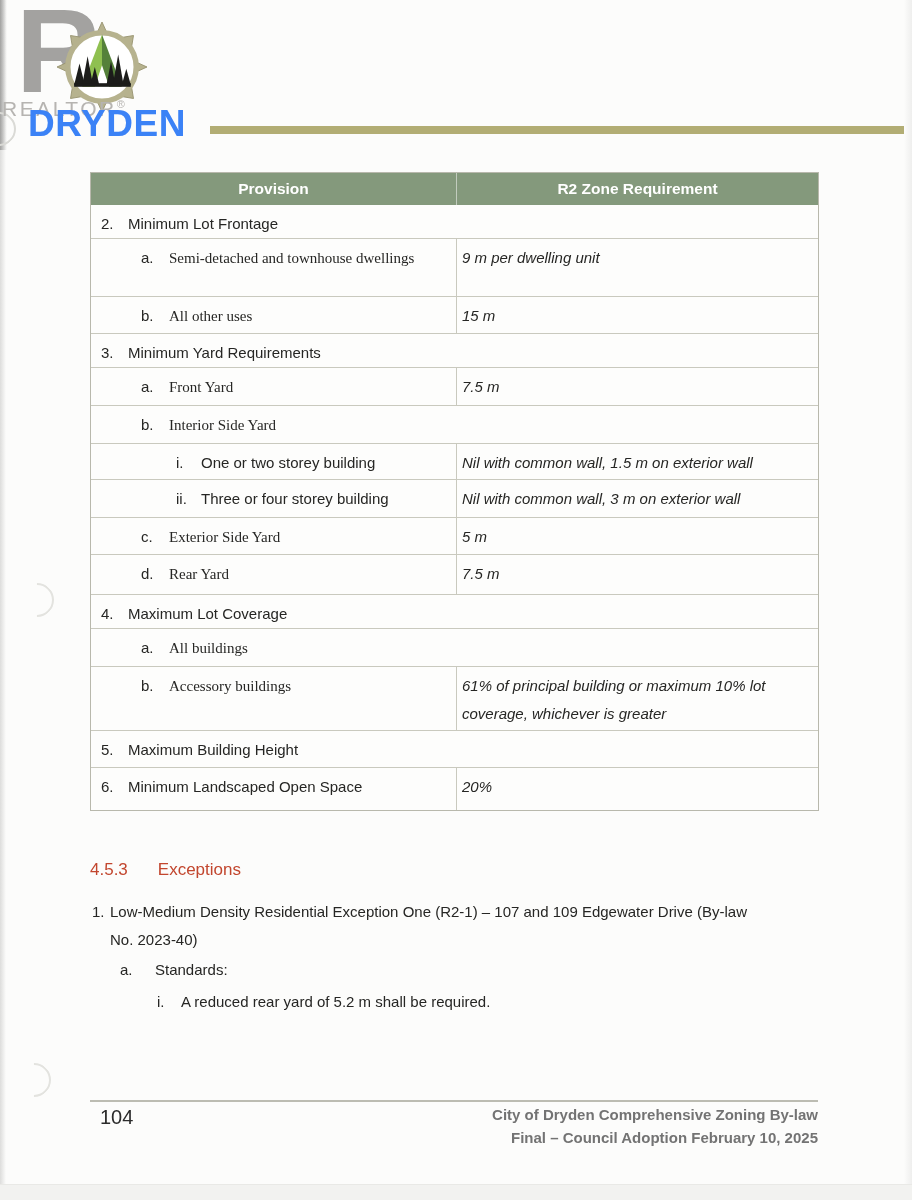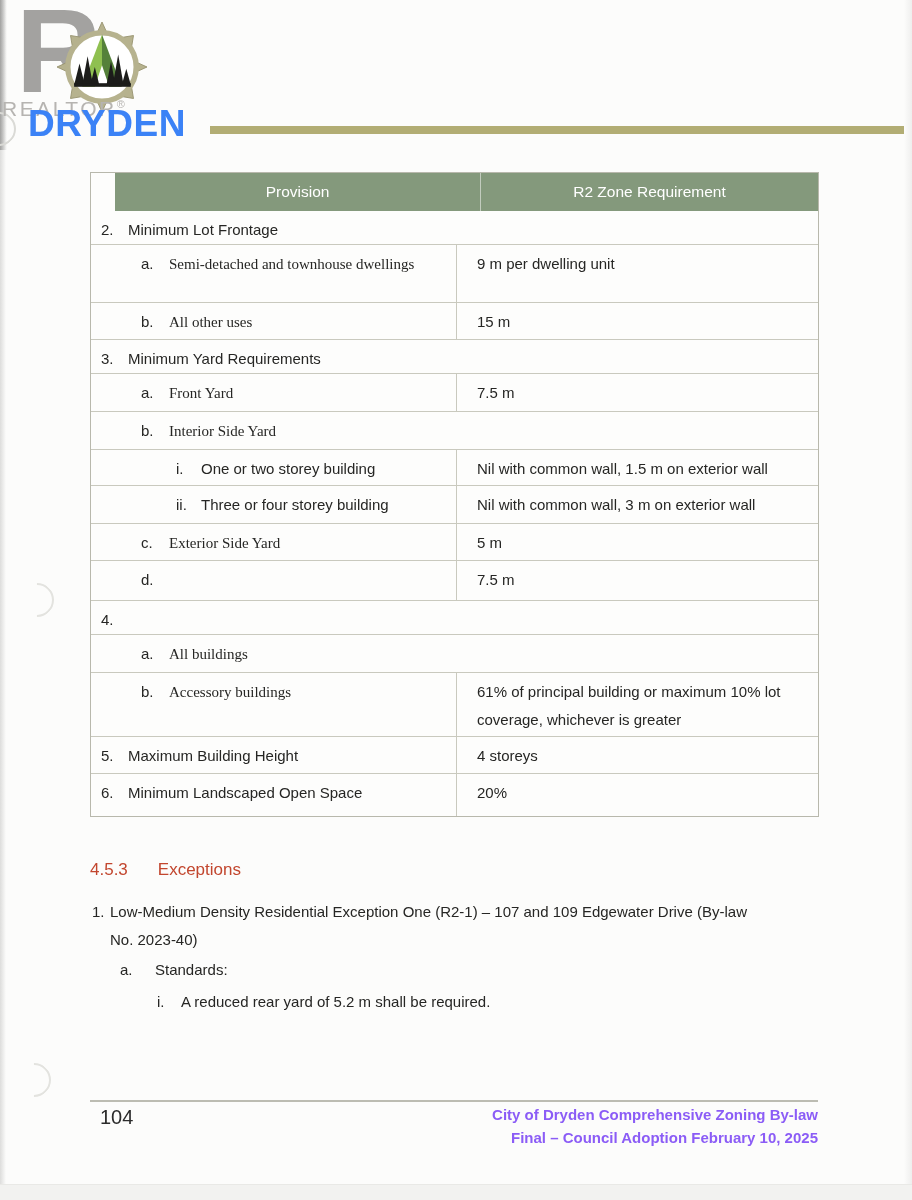--- a/index.html
+++ b/index.html
@@ -28,49 +28,49 @@
   
   .realtor-r{left:16px;top:-8px;font-size:118px;font-weight:700;color:#a3a2a0;line-height:1;z-index:1;}
   .realtor-text{left:2px;top:97px;font-size:21px;letter-spacing:2.5px;color:#b6b4b1;z-index:3;}
   .realtor-text sup{font-size:11px;letter-spacing:0;}
   .compass{left:52px;top:22px;z-index:2;}
   .dryden-text{left:28px;top:103px;font-size:37px;font-weight:700;color:#3b82f6;letter-spacing:.5px;z-index:3;}
   .tan-bar{left:210px;top:126px;width:694px;height:8px;background:#b2ad74;}
 
   
   .ztable{left:90px;top:172px;width:729px;border:1px solid #b8b8ac;background:#fdfdfc;box-sizing:border-box;}
-  .thead{display:flex;background:#84997c;color:#fff;font-weight:400;font-size:15.5px;height:38px;align-items:center;margin-left:24px;}
+  .thead{display:flex;background:#84997c;color:#fff;font-weight:700;font-size:15.5px;height:32px;align-items:center;}
   .thead .h1{width:365px;text-align:center;}
   .thead .h2{flex:1;text-align:center;border-left:1px solid rgba(255,255,255,.5);align-self:stretch;display:flex;align-items:center;justify-content:center;}
   .trow{display:flex;border-bottom:1px solid #c9c9be;font-size:15px;box-sizing:border-box;}
   .trow:last-child{border-bottom:none;}
   .pcell{width:365px;position:relative;padding-top:5px;line-height:28px;box-sizing:border-box;}
   .trow.span .pcell{width:100%;}
-  .rcell{flex:1;border-left:1px solid #c9c9be;padding:5px 8px 0 20px;line-height:28px;box-sizing:border-box;}
+  .rcell{flex:1;border-left:1px solid #c9c9be;padding:5px 8px 0 5px;line-height:28px;box-sizing:border-box;font-style:italic;}
   .marker{position:absolute;top:5px;}
   .lvl1 .marker{left:10px;} .lvl1 .ptext{display:block;margin-left:37px;}
   .lvl2 .marker{left:50px;} .lvl2 .ptext{display:block;margin-left:78px;margin-right:8px;font-family:Liberation Serif, serif;}
   .lvl3 .marker{left:85px;} .lvl3 .ptext{display:block;margin-left:110px;margin-right:6px;}
 
   
   .sec-head{left:90px;top:860px;font-size:17px;font-weight:400;color:#c2462e;}
   .sec-head .sec-title{margin-left:30px;}
   .exc{font-size:15px;line-height:28px;color:#262624;}
   .exc .marker{top:0;}
   .exc1{left:92px;top:898px;width:720px;}
   .exc1 .etext{display:block;margin-left:18px;width:660px;}
   .exc2{left:120px;top:956px;}
   .exc2 .etext{display:block;margin-left:35px;}
   .exc3{left:157px;top:988px;}
   .exc3 .etext{display:block;margin-left:24px;}
 
   
   .foot-rule{left:90px;top:1100px;width:728px;height:2px;background:#bcbcb2;}
   .foot-page{left:100px;top:1106px;font-size:20px;color:#2b2b2b;}
-  .foot-right{right:94px;top:1103px;text-align:right;font-size:15px;font-weight:700;color:#8b5cf6;line-height:23px;}
+  .foot-right{right:94px;top:1103px;text-align:right;font-size:15px;font-weight:700;color:#737373;line-height:23px;}
 </style>
 </head>
 <body>
 
 <div class="abs edge-left"></div>
 <div class="abs edge-left-top"></div>
 <div class="abs edge-right"></div>
 <div class="abs bottom-band"></div>
 <div class="abs hole-arc a1"></div>
 <div class="abs hole-arc a2"></div>
@@ -171,47 +171,48 @@
       <div class="trow lvl2" style="min-height: 37px;">
         <div class="cell pcell">
           <span class="marker">c.</span>
           <span class="ptext">Exterior Side Yard</span>
         </div>
         <div class="cell rcell"><span>5 m</span></div>
       </div>
       <div class="trow lvl2" style="min-height: 40px;">
         <div class="cell pcell">
           <span class="marker">d.</span>
+          <span class="ptext">Rear Yard</span>
         </div>
         <div class="cell rcell"><span>7.5 m</span></div>
       </div>
       <div class="trow lvl1 span" style="min-height: 34px;">
         <div class="cell pcell">
           <span class="marker">4.</span>
+          <span class="ptext">Maximum Lot Coverage</span>
         </div>
       </div>
       <div class="trow lvl2" style="min-height: 38px;">
         <div class="cell pcell">
           <span class="marker">a.</span>
           <span class="ptext">All buildings</span>
         </div>
       </div>
       <div class="trow lvl2" style="min-height: 64px;">
         <div class="cell pcell">
           <span class="marker">b.</span>
           <span class="ptext">Accessory buildings</span>
         </div>
         <div class="cell rcell"><span>61% of principal building or maximum 10% lot coverage, whichever is greater</span></div>
       </div>
       <div class="trow lvl1" style="min-height: 37px;">
         <div class="cell pcell">
           <span class="marker">5.</span>
           <span class="ptext">Maximum Building Height</span>
         </div>
-        <div class="cell rcell"><span>4 storeys</span></div>
       </div>
       <div class="trow lvl1" style="min-height: 42px;">
         <div class="cell pcell">
           <span class="marker">6.</span>
           <span class="ptext">Minimum Landscaped Open Space</span>
         </div>
         <div class="cell rcell"><span>20%</span></div>
       </div>
     </div>
 </div>

